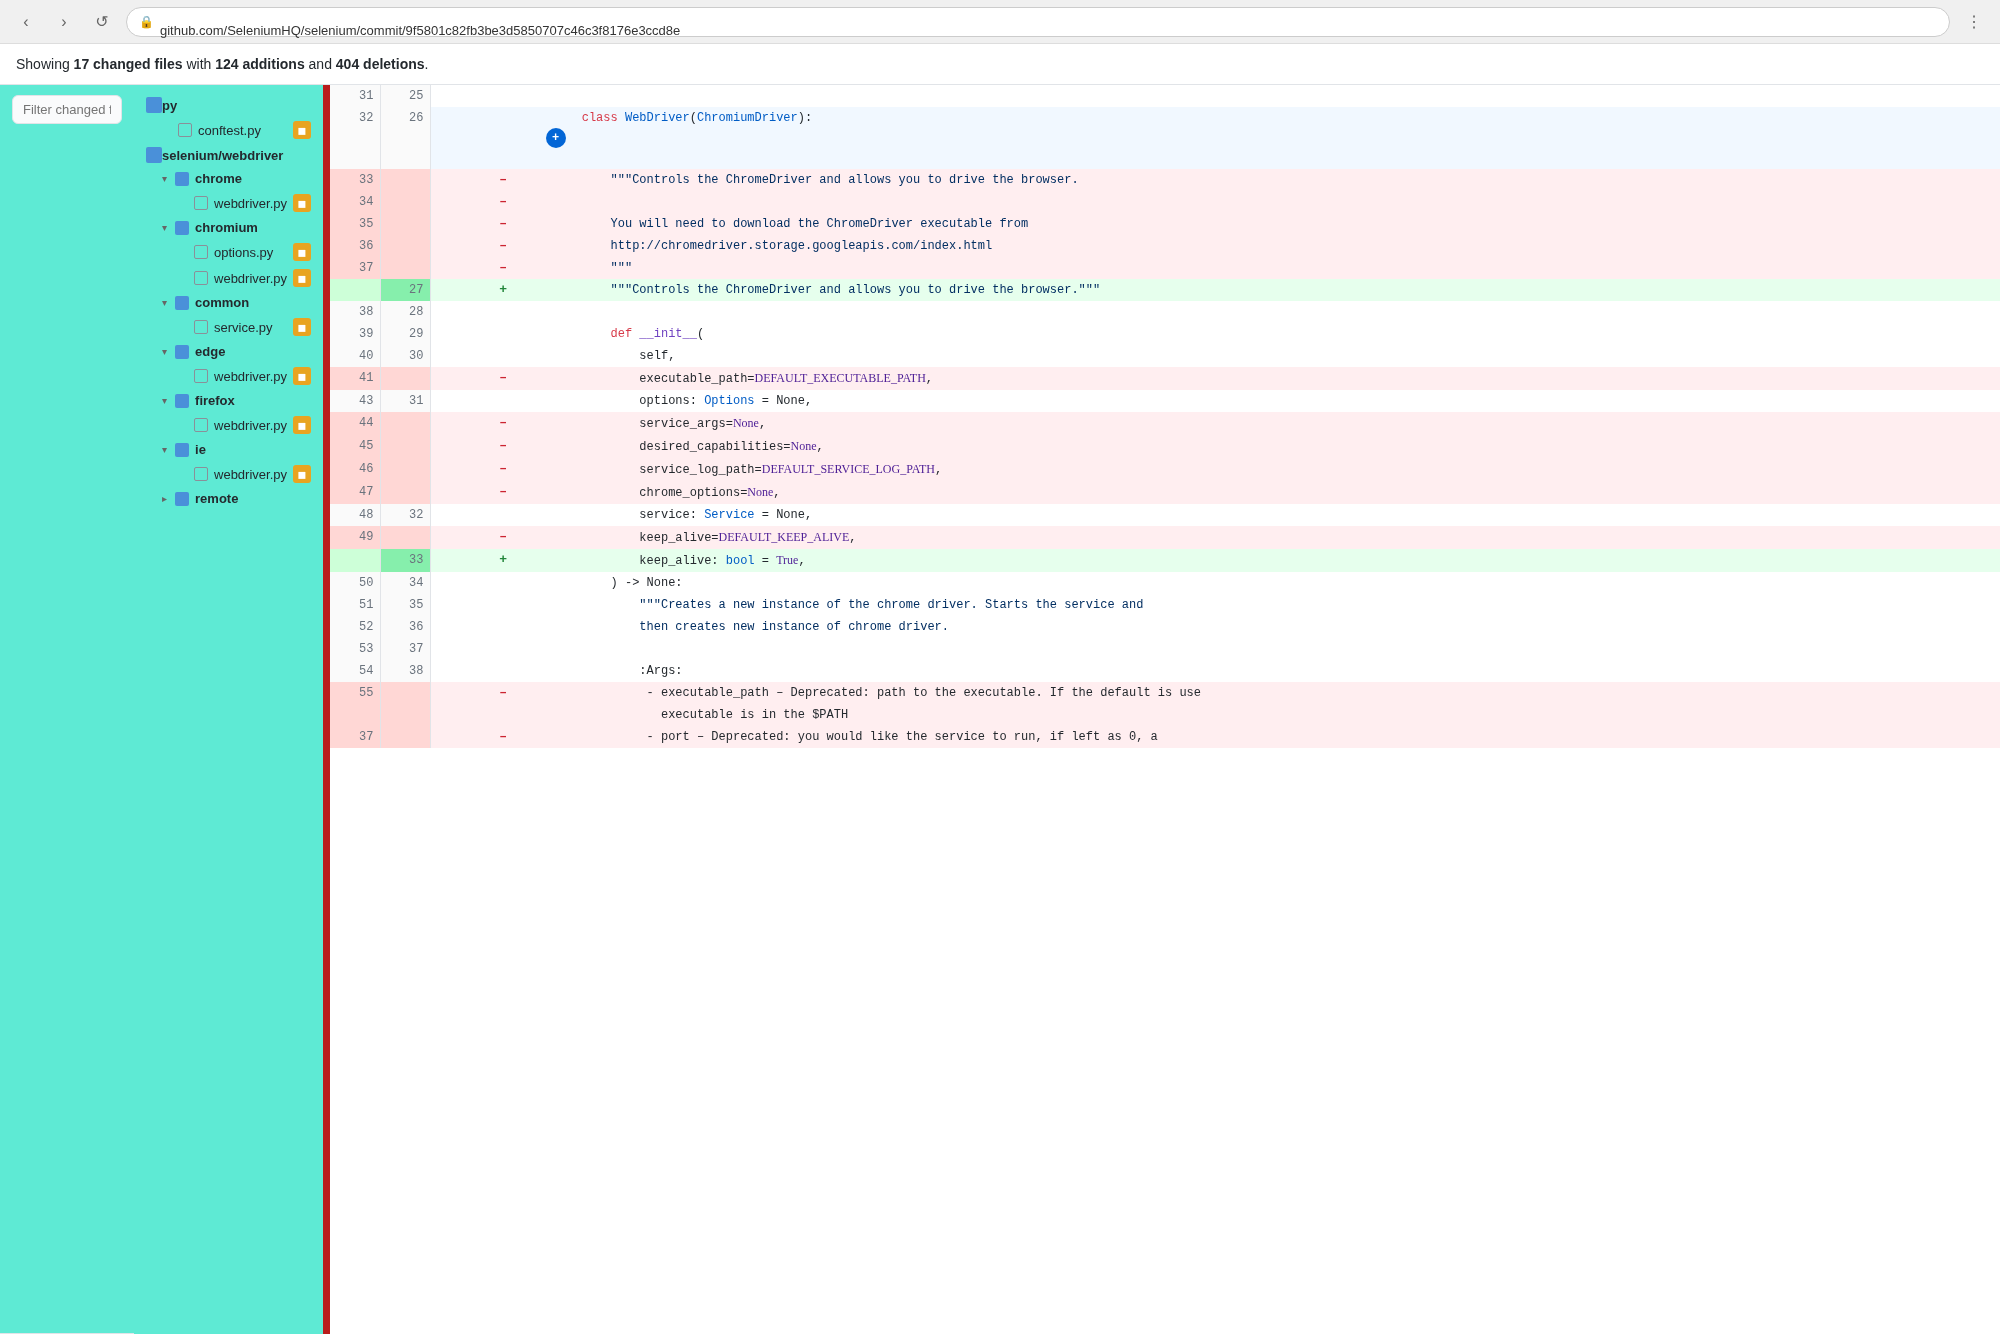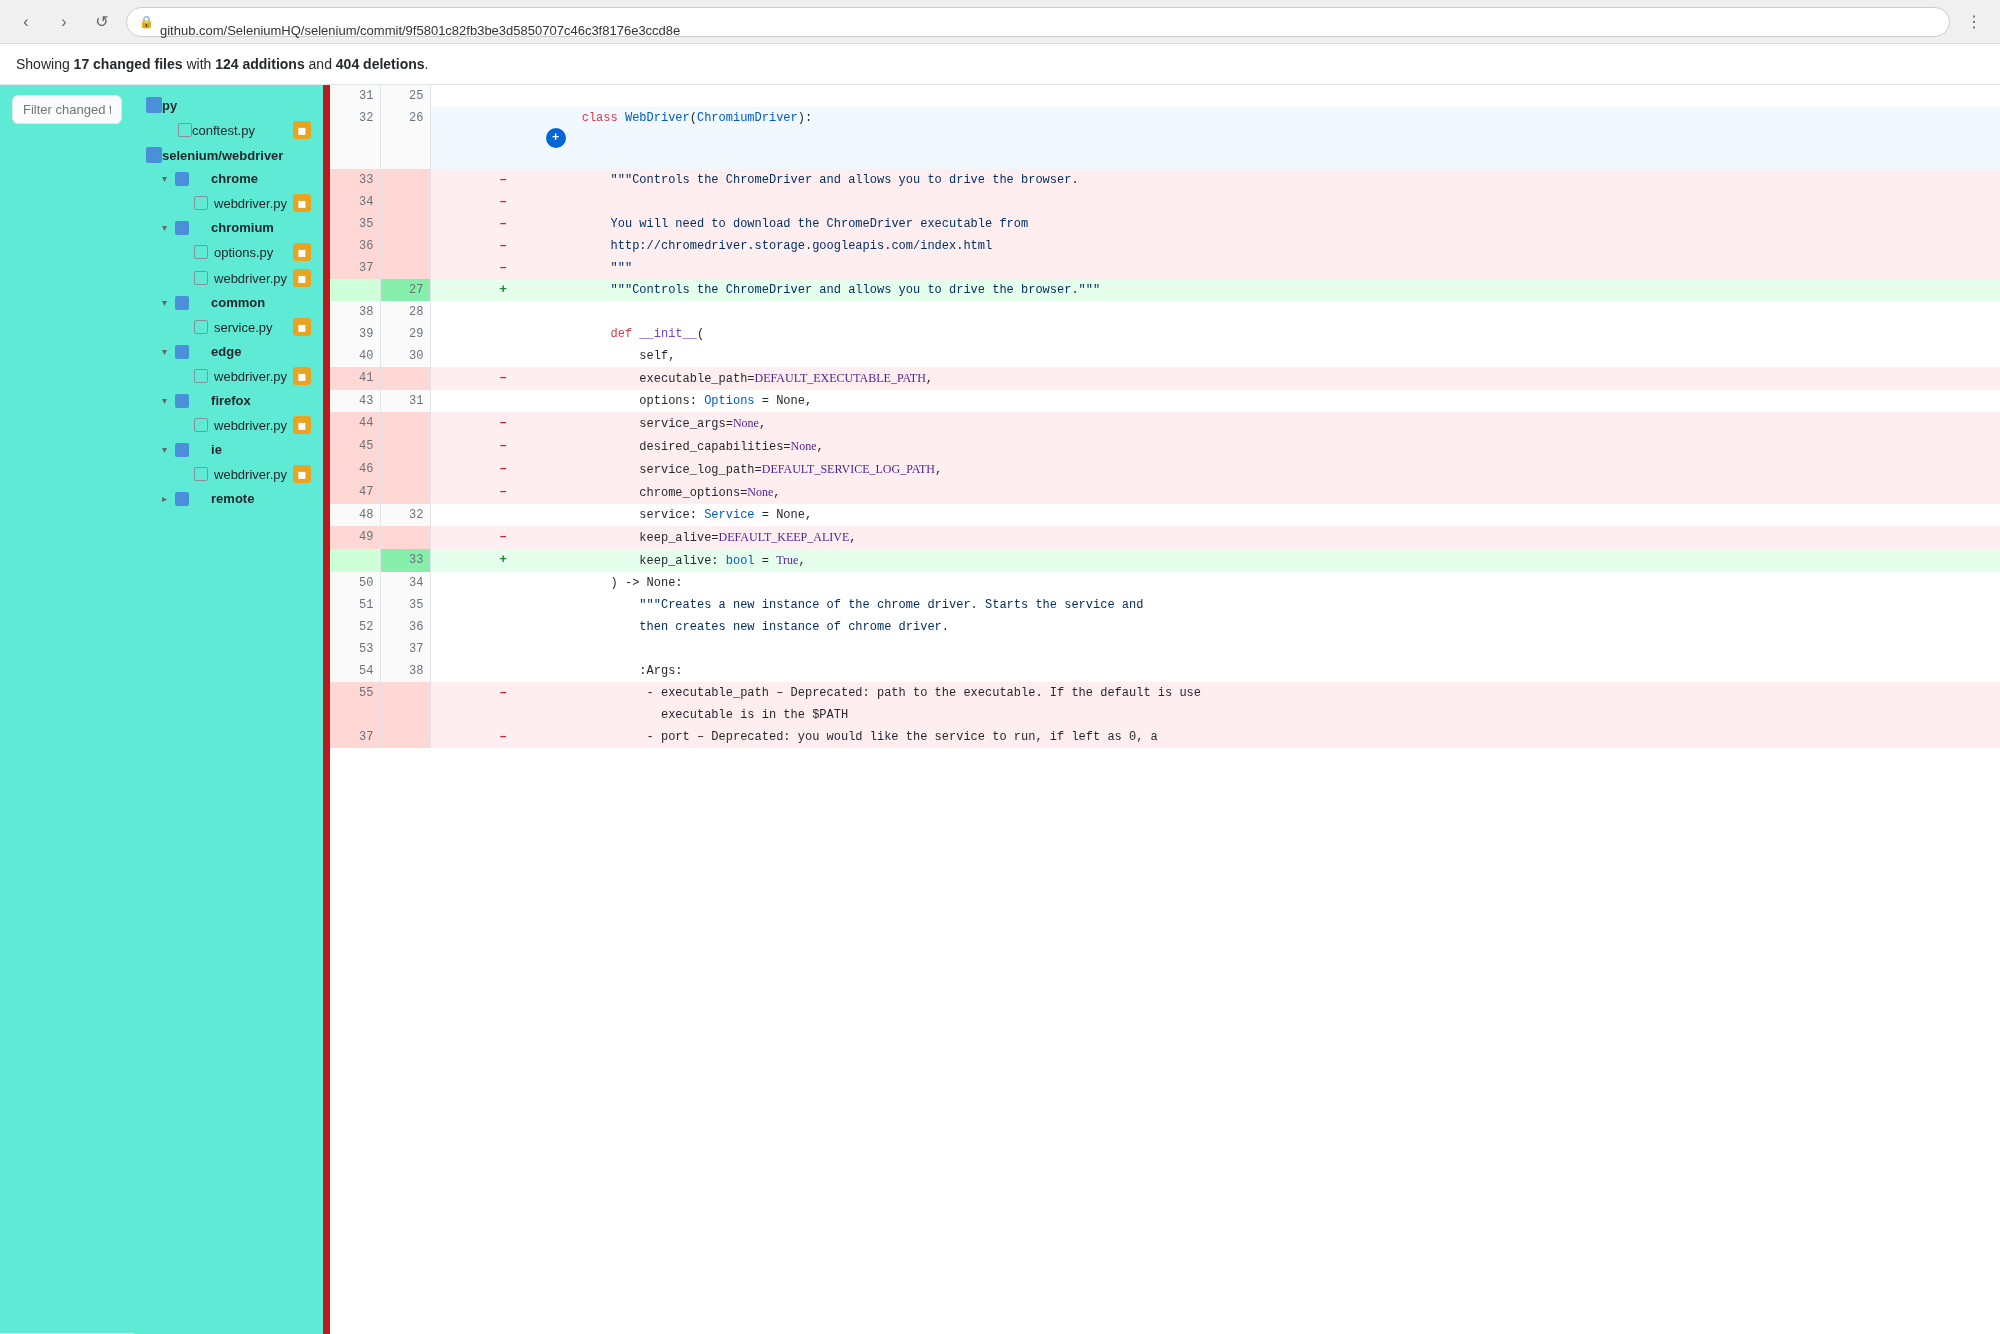--- a/index.html
+++ b/index.html
@@ -128,27 +128,26 @@
     .tree-subfolder-icon {
       width: 14px; height: 14px;
       background: #4a90d9;
       border-radius: 2px;
       display: inline-block;
     }
     .tree-subfolder-label {
       font-size: 13px;
       font-weight: 600;
       color: #24292e;
-      margin-left: 16px;
     }
     .tree-file {
       padding: 4px 12px 4px 44px;
       display: flex;
       align-items: center;
-      gap: 0;
+      gap: 6px;
       cursor: pointer;
     }
     .tree-file-nested {
       padding: 4px 12px 4px 60px;
       display: flex;
       align-items: center;
       gap: 6px;
       cursor: pointer;
     }
     .file-icon {

